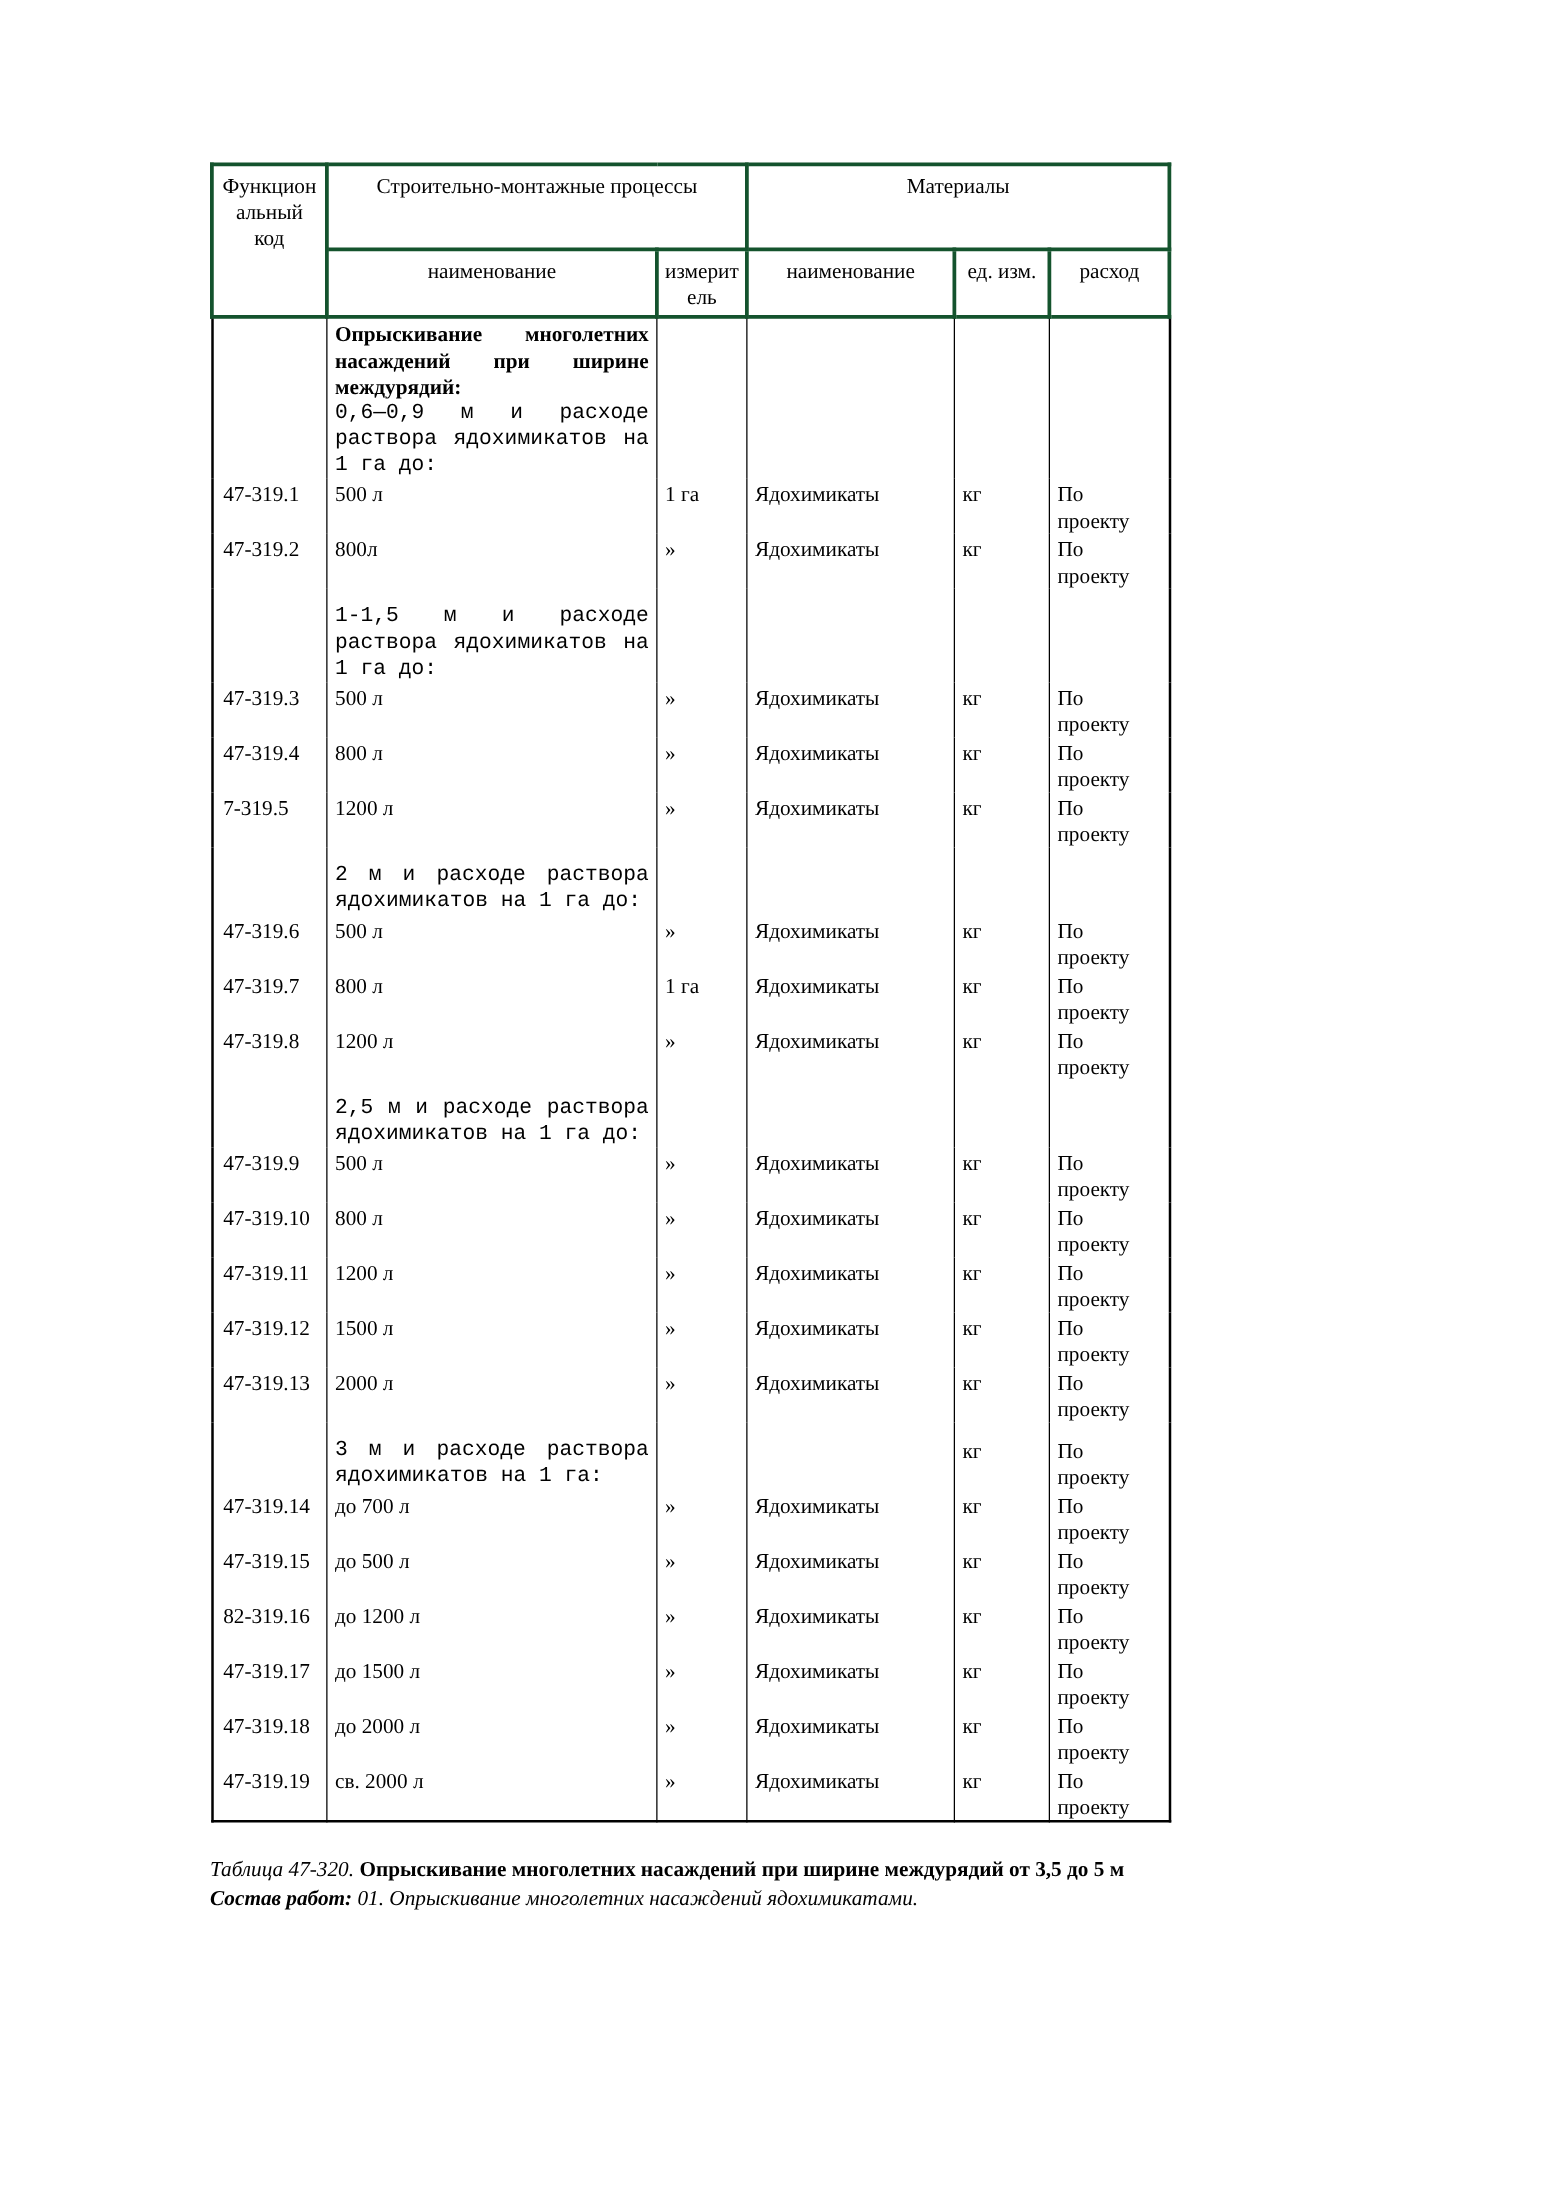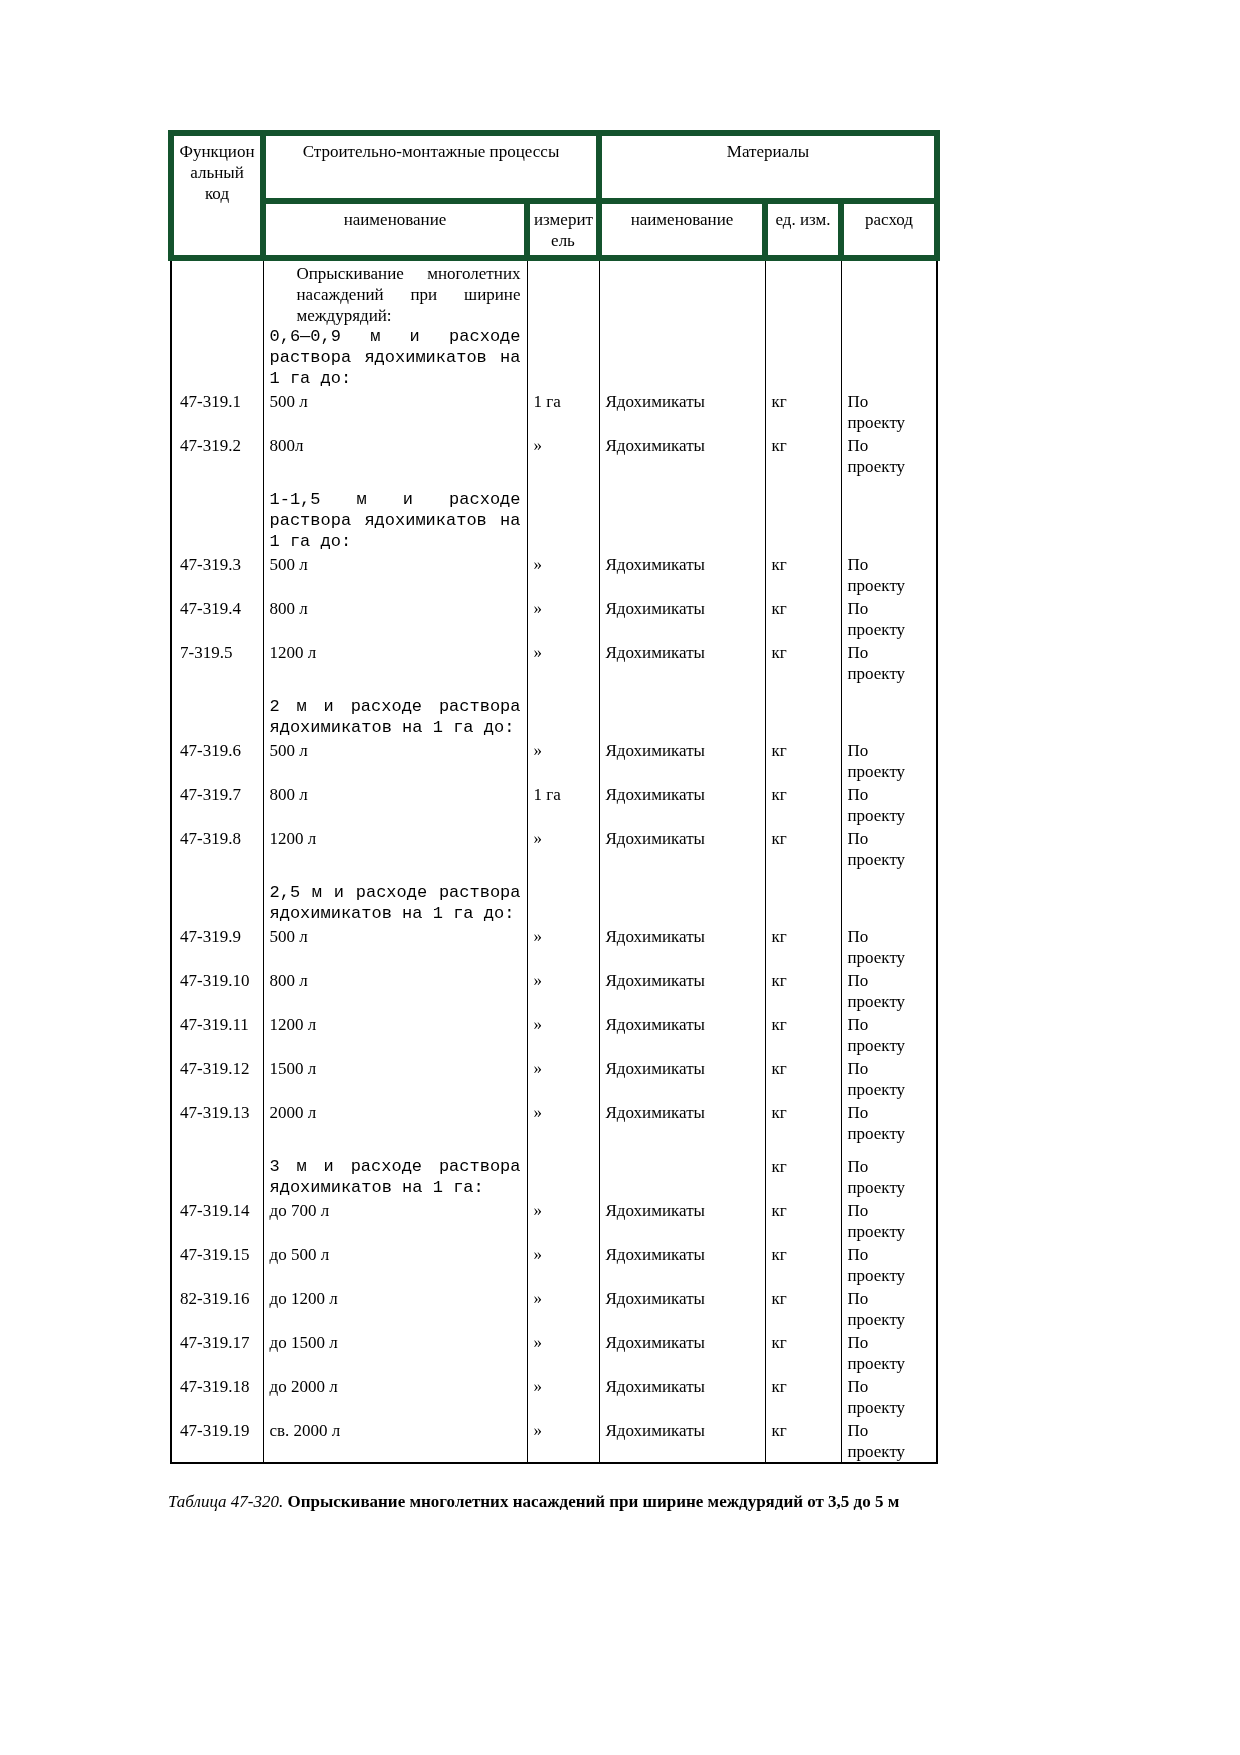--- a/index.html
+++ b/index.html
@@ -12,42 +12,42 @@
   }
   .page { padding:130px 0 0 168px; }
 
   table.norms {
     border-collapse:collapse;
     table-layout:fixed;
     width:766px;
     border:2px solid #000;
   }
   table.norms th {
-    border:6px solid #14532d;
+    border:3px solid #14532d;
     font-weight:normal;
     text-align:center;
     vertical-align:top;
     padding:5px 4px 4px 4px;
     white-space:pre-line;
     line-height:21px;
   }
   thead tr.hrow1 { height:68px; }
   thead tr.hrow2 { height:44px; }
 
   tbody td {
     border-left:1px solid #000;
     border-right:1px solid #000;
     vertical-align:top;
     padding:2px 6px 0 6px;
     line-height:21px;
   }
   tbody td.col-code { padding-left:8px; }
   tbody tr.gap td { padding-top:12px; }
 
-  .group-bold { font-weight:normal; text-align:justify;margin-left:27px; }
+  .group-bold { font-weight:bold; text-align:justify; }
   .group-text { text-align:justify;font-family:Liberation Mono, monospace; }
 
   .caption {
     width:792px;
     margin-top:26px;
   }
   .caption p { line-height:23px; }
   .it { font-style:italic; }
   .bold { font-weight:bold; }
   .bold-it { font-weight:bold; font-style:italic; }
@@ -285,15 +285,16 @@
           <td class="col-measure">»</td>
           <td class="col-material">Ядохимикаты</td>
           <td class="col-unit">кг</td>
           <td class="col-consumption">По проекту</td>
         </tr>
       </tbody>
   </table>
 
   <div class="caption">
     <p><span class="it">Таблица 47-320.</span> <span class="bold">Опрыскивание многолетних насаждений при ширине междурядий от 3,5 до 5 м</span></p>
+    <p><span class="bold-it">Состав работ:</span> <span class="it">01. Опрыскивание многолетних насаждений ядохимикатами.</span></p>
   </div>
 
 </div>
 
 </body></html>

